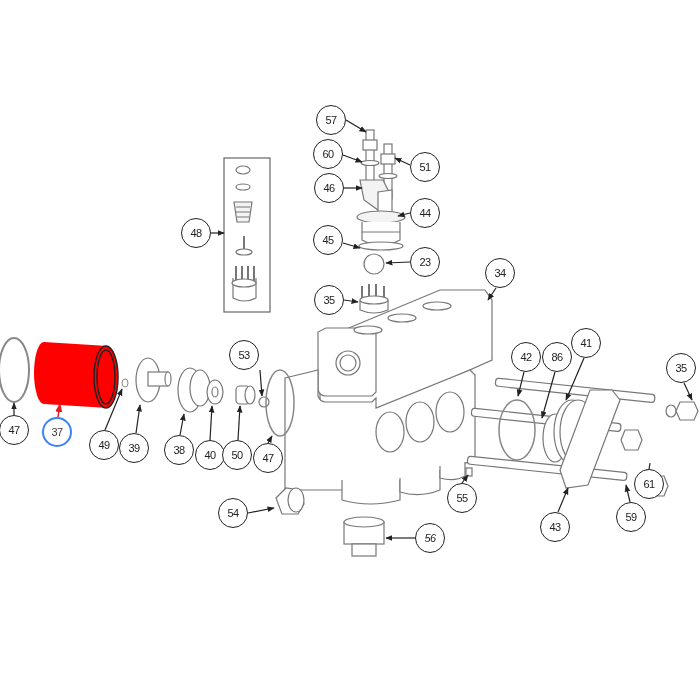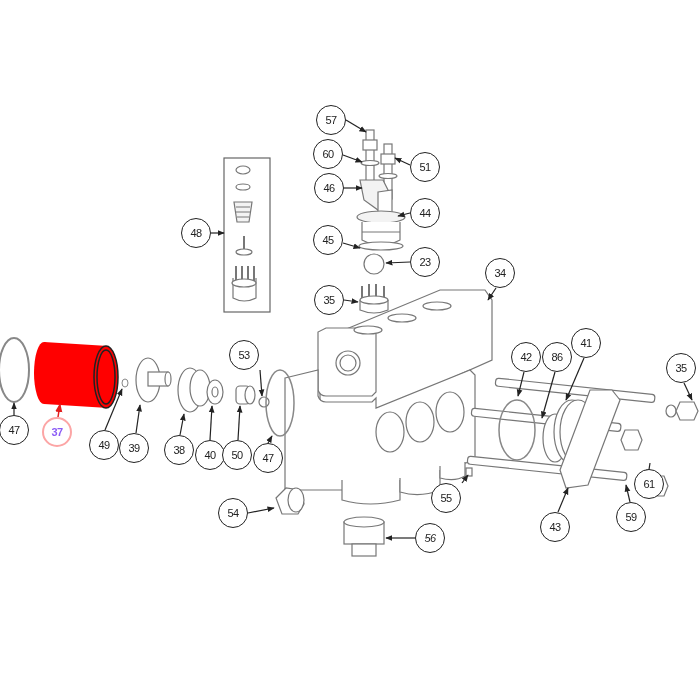--- a/index.html
+++ b/index.html
@@ -1,21 +1,21 @@
 <!DOCTYPE html>
 <html><head>
 <meta charset="utf-8">
 <style>
   html,body{margin:0;padding:0;background:#fff;}
   body{width:700px;height:700px;position:relative;overflow:hidden;font-family:"Liberation Sans",sans-serif;}
   #diagram{position:absolute;left:0;top:0;width:700px;height:700px;}
   .callout{position:absolute;width:30px;height:30px;margin-left:-15px;margin-top:-15px;border:1.6px solid #222;border-radius:50%;
     box-sizing:border-box;background:#fff;display:flex;align-items:center;justify-content:center;
     font-size:11px;color:#222;letter-spacing:-0.5px;font-family:"Liberation Sans",sans-serif;}
-  .callout.hl{border:2px solid #fca5a5;font-weight:bold;color:#8b5cf6;}
+  .callout.hl{border:2px solid #3b82f6;font-weight:normal;color:#404040;}
   .part{fill:#fff;stroke:#777;stroke-width:1.2;}
   .partd{fill:#f3f3f3;stroke:#777;stroke-width:1.2;}
   .lead{stroke:#222;stroke-width:1.2;fill:none;}
 </style>
 </head>
 <body>
 
 <svg id="diagram" viewBox="0 0 700 700" width="700" height="700">
   <defs>
     <marker id="arr" viewBox="0 0 10 10" refX="9" refY="5" markerWidth="6" markerHeight="6" orient="auto">
@@ -172,17 +172,17 @@
 <div class="callout" style="left:681px;top:368px;">35</div>
 <div class="callout" style="left:14px;top:430px;">47</div>
 <div class="callout hl" style="left:57px;top:432px;">37</div>
 <div class="callout" style="left:104px;top:445px;">49</div>
 <div class="callout" style="left:134px;top:448px;">39</div>
 <div class="callout" style="left:179px;top:450px;">38</div>
 <div class="callout" style="left:210px;top:455px;">40</div>
 <div class="callout" style="left:237px;top:455px;">50</div>
 <div class="callout" style="left:268px;top:458px;">47</div>
 <div class="callout" style="left:649px;top:448px;margin-top:21px;">61</div>
-<div class="callout" style="left:446px;top:498px;">55</div>
+<div class="callout" style="left:462px;top:498px;">55</div>
 <div class="callout" style="left:555px;top:527px;">43</div>
 <div class="callout" style="left:631px;top:517px;">59</div>
 <div class="callout" style="left:233px;top:513px;">54</div>
 <div class="callout" style="left:430px;top:538px;font-style:italic;">56</div>
 
 </body></html>

